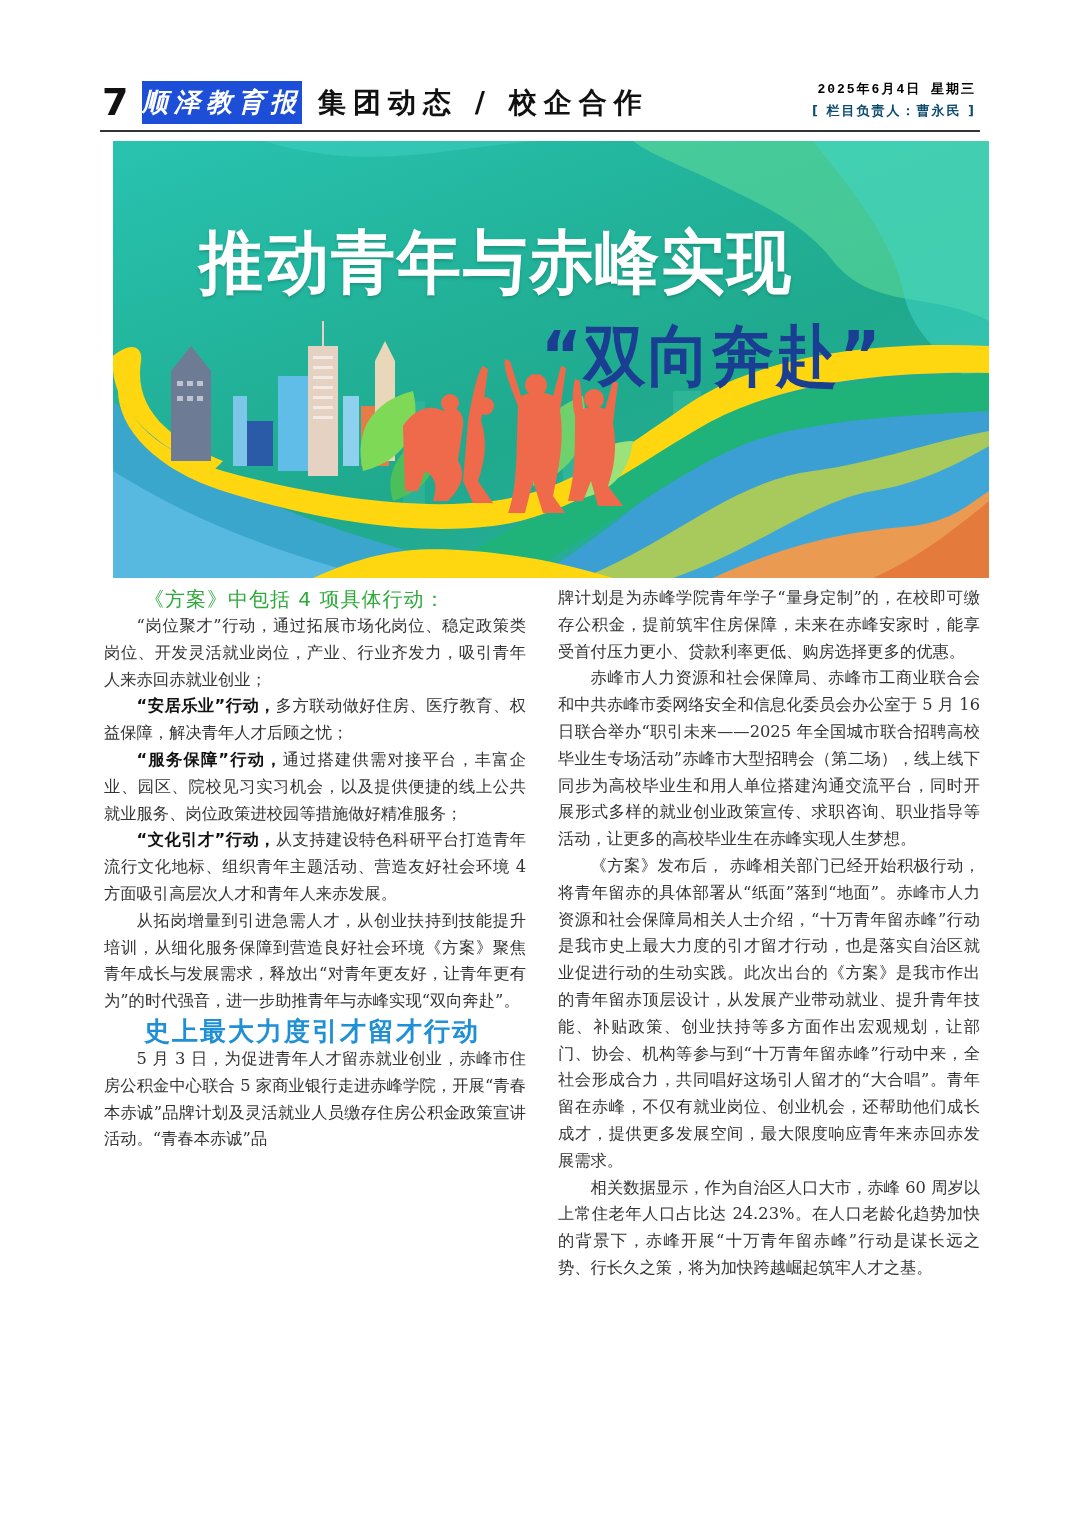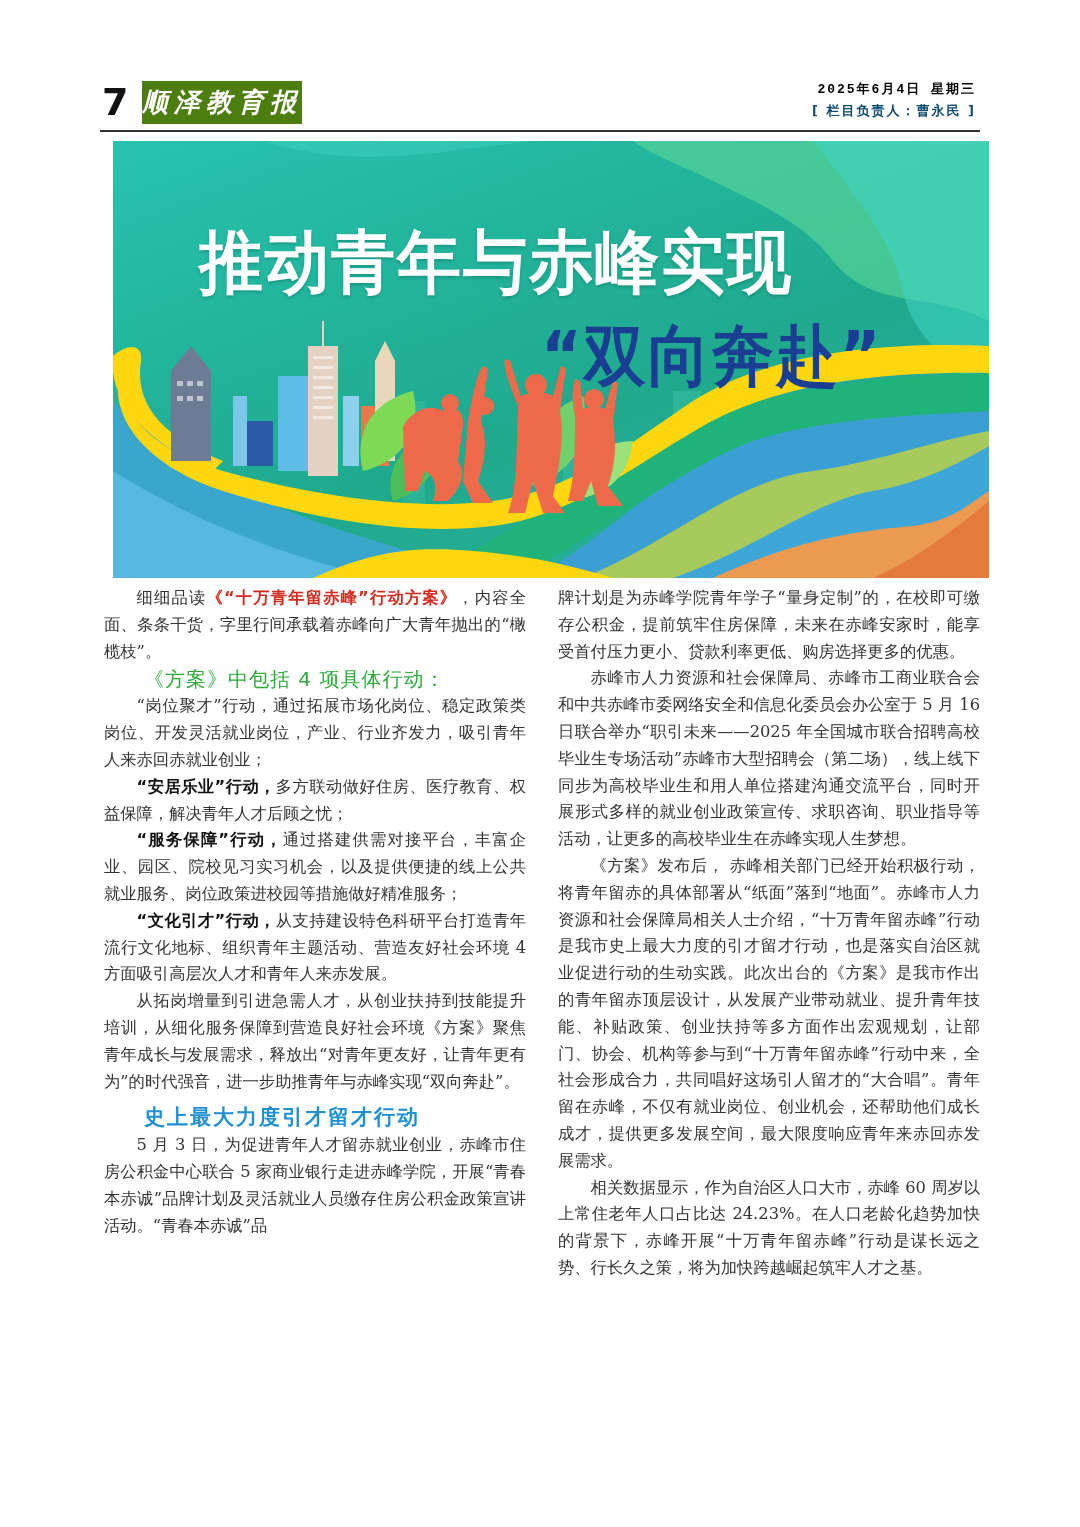--- a/index.html
+++ b/index.html
@@ -2,21 +2,21 @@
 <html><head>
 <meta charset="utf-8">
 <style>
   * { box-sizing: border-box; margin: 0; padding: 0; }
   html, body { width: 1080px; height: 1527px; background: #ffffff; overflow: hidden; }
   body { position: relative; font-family: "DejaVu Serif", "Liberation Serif", serif; color: #2a2a2a; }
 
   
   .masthead { position: absolute; left: 100px; top: 76px; width: 880px; height: 56px; }
   .page-num { position: absolute; left: 2px; top: 4px; font-family: "DejaVu Sans", sans-serif; font-weight: bold; font-size: 38px; color: #111; line-height: 44px; }
-  .paper-name { position: absolute; left: 42px; top: 5px; width: 160px; height: 43px; background: #4d7c0f; color: #fff; font-family: "DejaVu Serif", serif; font-size: 26px; font-style: italic; letter-spacing: 6px; line-height: 43px; text-align: center; font-weight: bold; }
+  .paper-name { position: absolute; left: 42px; top: 5px; width: 160px; height: 43px; background: #1d4ed8; color: #fff; font-family: "DejaVu Serif", serif; font-size: 26px; font-style: italic; letter-spacing: 6px; line-height: 43px; text-align: center; font-weight: bold; }
   .section-title { position: absolute; left: 218px; top: 6px; font-family: "DejaVu Sans", sans-serif; font-weight: bold; font-size: 28px; letter-spacing: 7px; color: #111; line-height: 42px; }
   .pub-date { position: absolute; right: 4px; top: 4px; font-family: Liberation Mono, monospace; font-size: 13px; letter-spacing: 2px; color: #000000; font-weight: bold; text-align: left; }
   .editor { position: absolute; right: 4px; top: 26px; font-family: "DejaVu Sans", sans-serif; font-size: 13px; letter-spacing: 2px; color: #0c4a6e; font-weight: bold; text-align: right; }
   .masthead-rule { position: absolute; left: 100px; top: 130px; width: 880px; height: 2px; background: #333; }
 
   
   .banner { position: absolute; left: 102px; top: 141px; width: 876px; height: 437px; overflow: hidden;
     background: linear-gradient(160deg, #28c3b0 0%, #22b39a 35%, #1fa98d 60%, #2fb4a0 100%); margin-left: 11px; }
   .banner svg { position: absolute; left: 0; top: 0; }
   .banner-headline { position: absolute; left: 86px; top: 78px; font-family: "DejaVu Sans", sans-serif; font-weight: bold; font-size: 64px; color: #ffffff; letter-spacing: 2px; line-height: 80px; white-space: nowrap; text-shadow: 0 2px 3px rgba(0,60,50,0.25); transform: scaleY(1.08); transform-origin: left top; }
@@ -24,28 +24,29 @@
 
   
   .col { position: absolute; top: 585px; width: 422px; font-size: 16.3px; line-height: 26.8px; color: #333; text-align: justify; }
   .col-left { left: 104px; }
   .col-right { left: 558px; }
   .col p { text-indent: 2em; }
   .col p.noindent { text-indent: 0; }
   .red-bold { color: #d42b1e; font-weight: bold; font-family: "DejaVu Sans", sans-serif; }
   .b { font-weight: bold; color: #111; font-family: "DejaVu Sans", sans-serif; }
   .green-head { color: #2daa3a; font-family: "DejaVu Sans", sans-serif; font-size: 20px; line-height: 28px; padding-left: 40px; letter-spacing: 1px; }
-  .blue-head { color: #1f8fd6; font-family: "DejaVu Sans", sans-serif; font-weight: bold; font-size: 21px; line-height: 30px; padding-left: 40px; letter-spacing: 2px; margin: 7px 0 0 0; }
+  .blue-head { color: #1f8fd6; font-family: "DejaVu Sans", sans-serif; font-weight: bold; font-size: 26px; line-height: 30px; padding-left: 40px; letter-spacing: 2px; margin: 1px 0 0 0; }
 </style>
 </head>
 <body>
 
 <header class="masthead">
   <div class="page-num">7</div>
   <div class="paper-name">顺泽教育报</div>
+  <div class="section-title">集团动态 / 校企合作</div>
   <div class="pub-date">2025年6月4日  星期三</div>
   <div class="editor">[ 栏目负责人：曹永民 ]</div>
 </header>
 <div class="masthead-rule"></div>
 
 <div class="banner">
   <svg width="876" height="437" viewBox="0 0 876 437">
 
     <path d="M520 0 L876 0 L876 180 C820 150 760 170 720 120 C690 80 640 60 600 40 C570 25 540 15 520 0 Z" fill="#5fd99a" opacity="0.6"></path>
     <path d="M700 0 L876 0 L876 260 C840 220 800 200 790 150 C780 100 740 50 700 0 Z" fill="#3fd6c6" opacity="0.55"></path>
@@ -111,23 +112,20 @@
       <circle cx="423" cy="244" r="11"></circle>
       <path d="M462 275 C458 260 460 245 462 238 L467 240 L470 268 C478 265 485 265 492 268 L500 240 L505 242 L500 282 C505 310 500 330 495 345 L510 365 L485 365 L478 340 L470 360 L455 360 C462 335 462 310 462 275 Z"></path>
       <circle cx="481" cy="258" r="10"></circle>
     </g>
   </svg>
   <div class="banner-headline">推动青年与赤峰实现</div>
   <div class="banner-subhead">“双向奔赴”</div>
 </div>
 
 <article class="col col-left">
-  <p>
-    <span>细细品读</span><span class="red-bold">《“十万青年留赤峰”行动方案》</span><span>，</span><span>内容全面、条条干货，字里行间承载着赤峰向广大青年抛出的“橄榄枝”。</span>
-  </p>
   <div class="green-head">《方案》中包括 4 项具体行动：</div>
   <p><span>“岗位聚才”行动，</span><span>通过拓展市场化岗位、稳定政策类岗位、开发灵活就业岗位，产业、行业齐发力，吸引青年人来赤回赤就业创业；</span></p>
   <p><span class="b">“安居乐业”行动，</span><span>多方联动做好住房、医疗教育、权益保障，解决青年人才后顾之忧；</span></p>
   <p><span class="b">“服务保障”行动，</span><span>通过搭建供需对接平台，丰富企业、园区、院校见习实习机会，以及提供便捷的线上公共就业服务、岗位政策进校园等措施做好精准服务；</span></p>
   <p><span class="b">“文化引才”行动，</span><span>从支持建设特色科研平台打造青年流行文化地标、组织青年主题活动、营造友好社会环境 4 方面吸引高层次人才和青年人来赤发展。</span></p>
   <p>从拓岗增量到引进急需人才，从创业扶持到技能提升培训，从细化服务保障到营造良好社会环境《方案》聚焦青年成长与发展需求，释放出“对青年更友好，让青年更有为”的时代强音，进一步助推青年与赤峰实现“双向奔赴”。</p>
   <div class="blue-head">史上最大力度引才留才行动</div>
   <p>5 月 3 日，为促进青年人才留赤就业创业，赤峰市住房公积金中心联合 5 家商业银行走进赤峰学院，开展“青春本赤诚”品牌计划及灵活就业人员缴存住房公积金政策宣讲活动。“青春本赤诚”品</p>
 </article>
 

